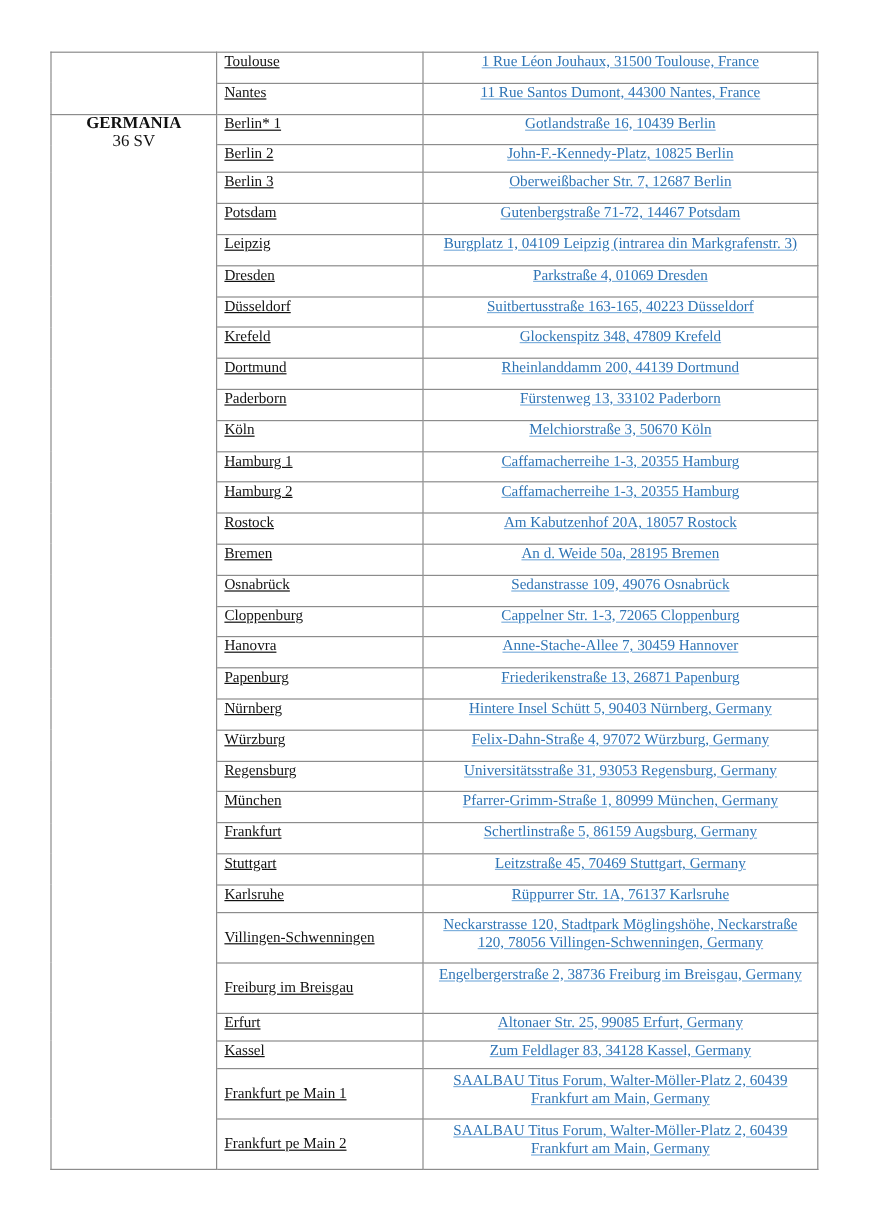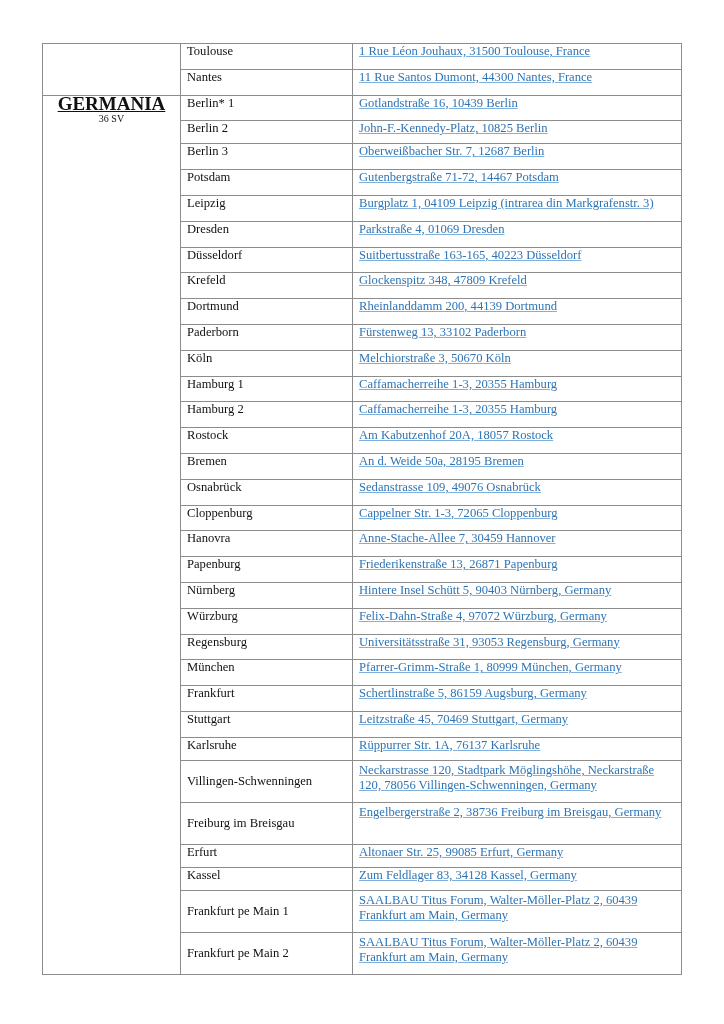--- a/index.html
+++ b/index.html
@@ -9,25 +9,25 @@
     position: absolute; left: 42px; top: 43px; width: 639px;
     border-collapse: collapse; table-layout: fixed;
     font-size: 12.6px; line-height: 15px;
   }
   table.venues td { border: 1px solid #8c8c8c; padding: 0 6px; vertical-align: top; }
   col.c1 { width: 138px; }
   col.c2 { width: 172px; }
   col.c3 { width: 329px; }
   td.country { vertical-align: middle; text-align: center; padding: 0; }
   td.country.empty { }
-  .country-name { font-weight: bold; display: block; font-size: 19px; text-decoration: underline; }
-  .country-count { display: block; font-size: 10px; font-family: Liberation Serif, serif; }
-  td.city { padding-top: 3px; }
+  .country-name { font-weight: bold; display: block; font-size: 14px; }
+  .country-count { display: block; font-size: 14px; font-family: Liberation Serif, serif; }
+  td.city { padding-top: 3px; text-decoration: underline; }
   td.city.tall { vertical-align: middle; padding-top: 0; }
-  td.addr { text-align: left; padding: 4px 4px 0 4px; }
+  td.addr { text-align: center; padding: 4px 4px 0 4px; }
   td.addr.tall { padding-top: 2px; }
   a.addr-link { color: #2e74b5; text-decoration: underline; text-decoration-color: #7fb0dc; }
   tr.r { height: 25.8px; }
   tr.r2 { height: 23px; }
   tr.tall { height: 42px; }
 </style>
 </head>
 <body>
 
 <table class="venues">

